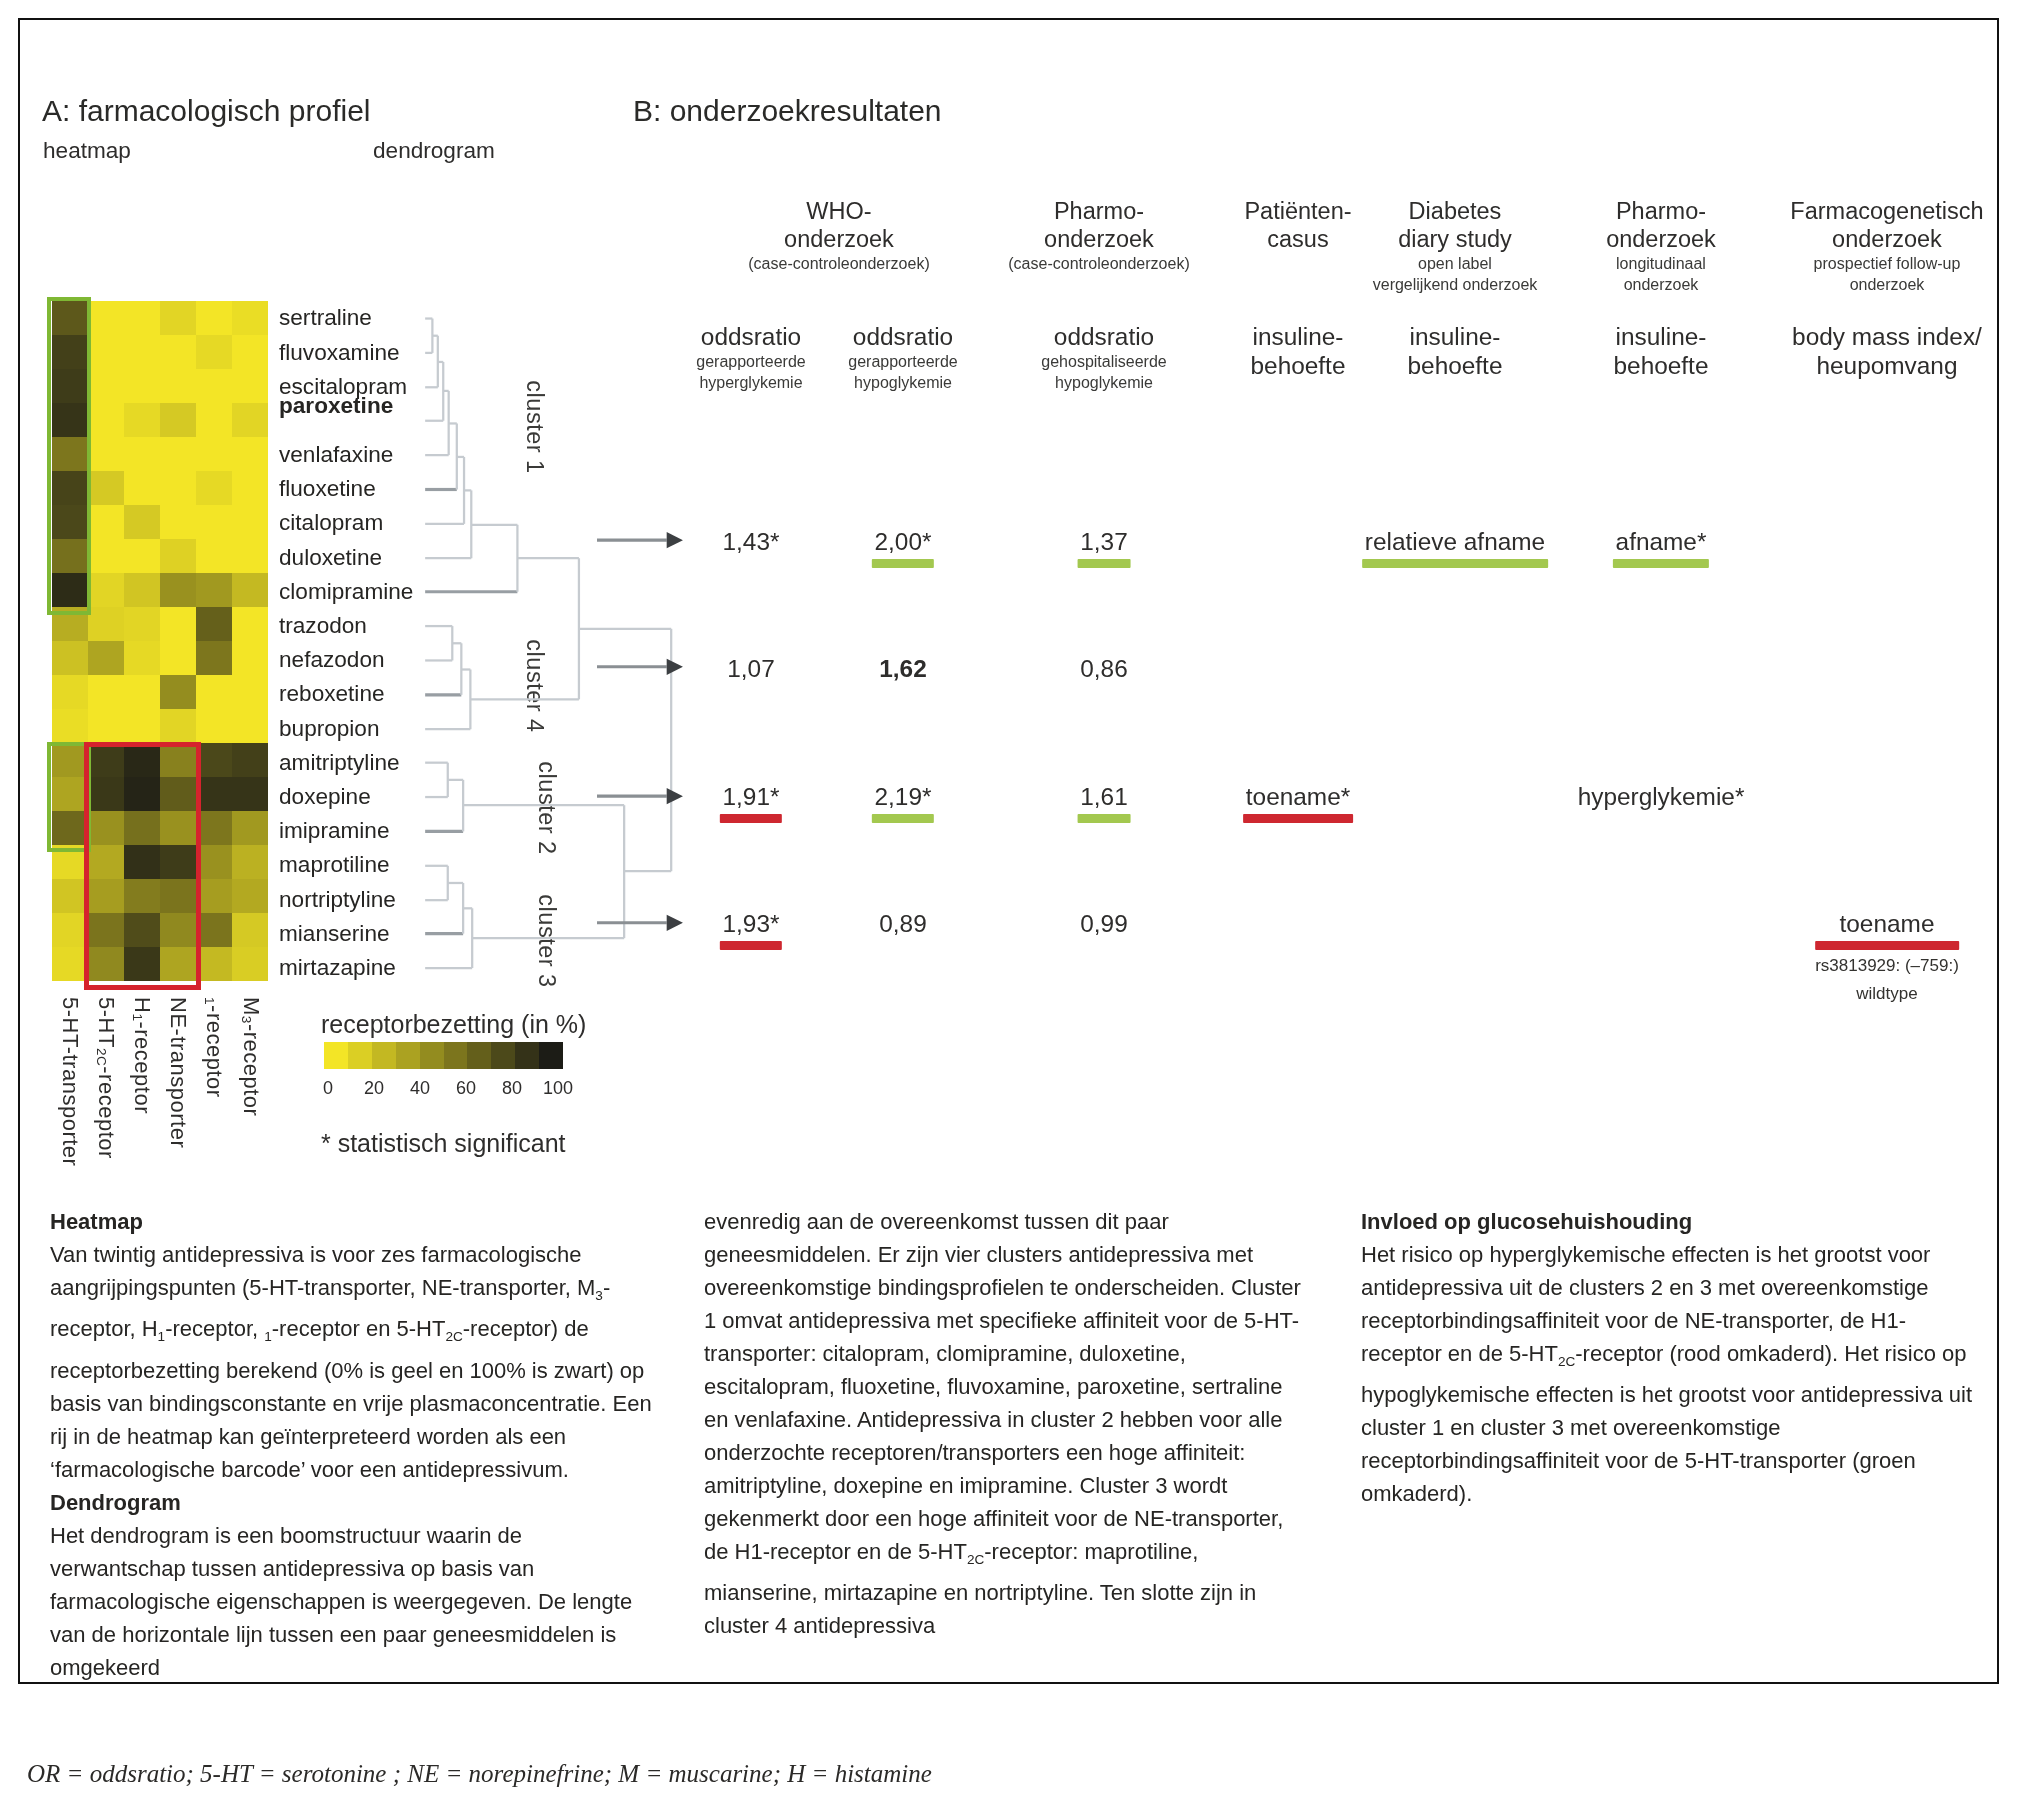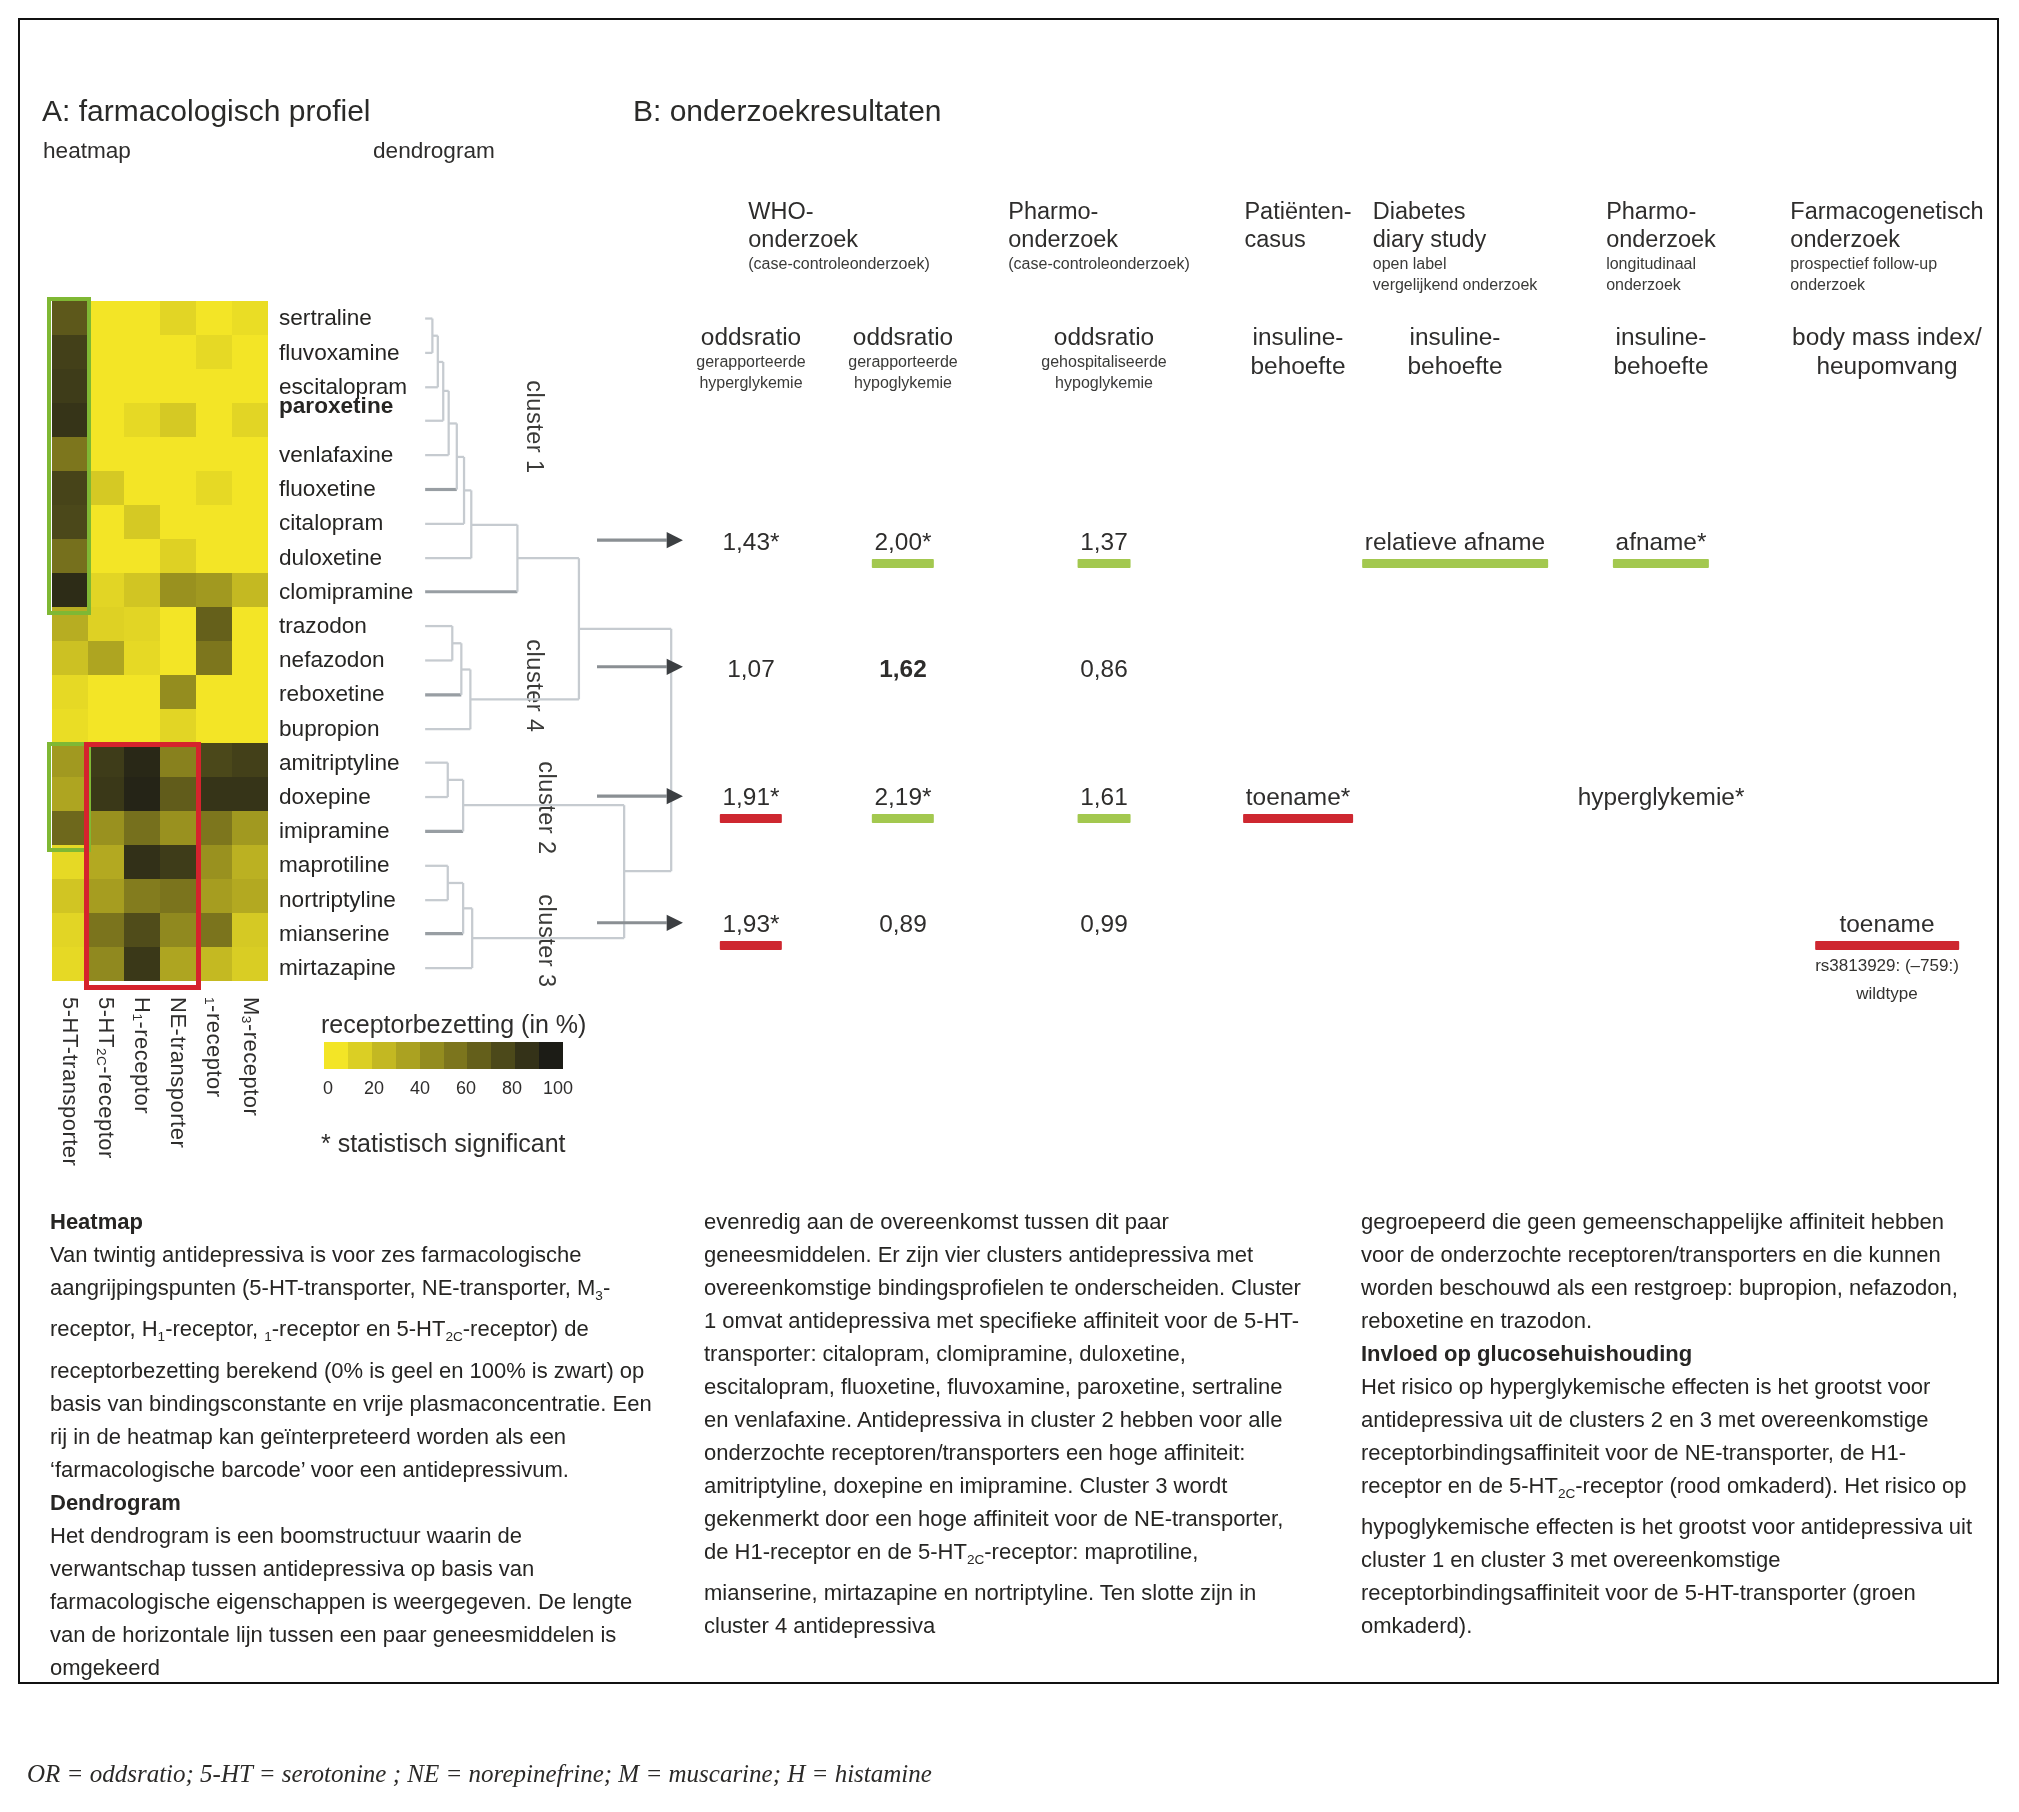--- a/index.html
+++ b/index.html
@@ -25,21 +25,21 @@
 
   
   .legend-title{position:absolute;left:321px;top:1010px;font-size:25px;}
   #legend-bar{position:absolute;left:324px;top:1042px;width:239px;height:27px;display:flex;}
   .legend-step{flex:1;}
   #legend-ticks{position:absolute;top:1078px;left:0;}
   .legend-tick{position:absolute;transform:translateX(-50%);font-size:18px;color:#2e2d2c;}
   .signif{position:absolute;left:321px;top:1129px;font-size:25px;}
 
   
-  .study{position:absolute;top:197px;transform:translateX(-50%);white-space:nowrap;}
+  .study{position:absolute;top:197px;transform:translateX(-50%);text-align:center;white-space:nowrap;}
   .study-title{font-size:23.5px;line-height:28px;}
   .study-sub{font-size:16px;line-height:21px;color:#3a3a38;}
   .measure{position:absolute;top:322px;transform:translateX(-50%);text-align:center;white-space:nowrap;}
   .measure-main{font-size:24.4px;line-height:29px;}
   .measure-sub{font-size:16px;line-height:21px;color:#3a3a38;}
 
   
   .rv{position:absolute;transform:translateX(-50%);text-align:center;white-space:nowrap;}
   .vtext{font-size:24.4px;line-height:25px;padding:0 2.7px;}
   .bar{height:9px;margin-top:4.5px;border-radius:0.9px;}
@@ -479,21 +479,20 @@
       <div class="bcol" style="left: 50px; width: 604px;">
         <div class="bhead">Heatmap</div>
         <div class="bpar">Van twintig antidepressiva is voor zes farmacologische aangrijpingspunten (5-HT-transporter, NE-transporter, M<sub class="bsub">3</sub>-receptor, H<sub class="bsub">1</sub>-receptor, <sub class="bsub">1</sub>-receptor en 5-HT<sub class="bsub">2C</sub>-receptor) de receptorbezetting berekend (0% is geel en 100% is zwart) op basis van bindingsconstante en vrije plasmaconcentratie. Een rij in de heatmap kan geïnterpreteerd worden als een ‘farmacologische barcode’ voor een antidepressivum.</div>
         <div class="bhead">Dendrogram</div>
         <div class="bpar">Het dendrogram is een boomstructuur waarin de verwantschap tussen antidepressiva op basis van farmacologische eigenschappen is weergegeven. De lengte van de horizontale lijn tussen een paar geneesmiddelen is omgekeerd</div>
       </div>
       <div class="bcol" style="left: 704px; width: 608px;">
         <div class="bpar">evenredig aan de overeenkomst tussen dit paar geneesmiddelen. Er zijn vier clusters antidepressiva met overeenkomstige bindingsprofielen te onderscheiden. Cluster 1 omvat antidepressiva met specifieke affiniteit voor de 5-HT-transporter: citalopram, clomipramine, duloxetine, escitalopram, fluoxetine, fluvoxamine, paroxetine, sertraline en venlafaxine. Antidepressiva in cluster 2 hebben voor alle onderzochte receptoren/transporters een hoge affiniteit: amitriptyline, doxepine en imipramine. Cluster 3 wordt gekenmerkt door een hoge affiniteit voor de NE-transporter, de H1-receptor en de 5-HT<sub class="bsub">2C</sub>-receptor: maprotiline, mianserine, mirtazapine en nortriptyline. Ten slotte zijn in cluster 4 antidepressiva</div>
       </div>
       <div class="bcol" style="left: 1361px; width: 624px;">
-        <div class="bpar">gegroepeerd die geen gemeenschappelijke affiniteit hebben voor de onderzochte receptoren/transporters en die kunnen worden beschouwd als een restgroep: bupropion, nefazodon, reboxetine en trazodon.</div>
         <div class="bhead">Invloed op glucosehuishouding</div>
         <div class="bpar">Het risico op hyperglykemische effecten is het grootst voor antidepressiva uit de clusters 2 en 3 met overeenkomstige receptorbindingsaffiniteit voor de NE-transporter, de H1-receptor en de 5-HT<sub class="bsub">2C</sub>-receptor (rood omkaderd). Het risico op hypoglykemische effecten is het grootst voor antidepressiva uit cluster 1 en cluster 3 met overeenkomstige receptorbindingsaffiniteit voor de 5-HT-transporter (groen omkaderd).</div>
       </div>
     </div>
 
   <div class="caption" style="top:1760px;">OR = oddsratio; 5-HT = serotonine ; NE = norepinefrine; M = muscarine; H = histamine</div>
 </div>
 
 
 </body></html>

